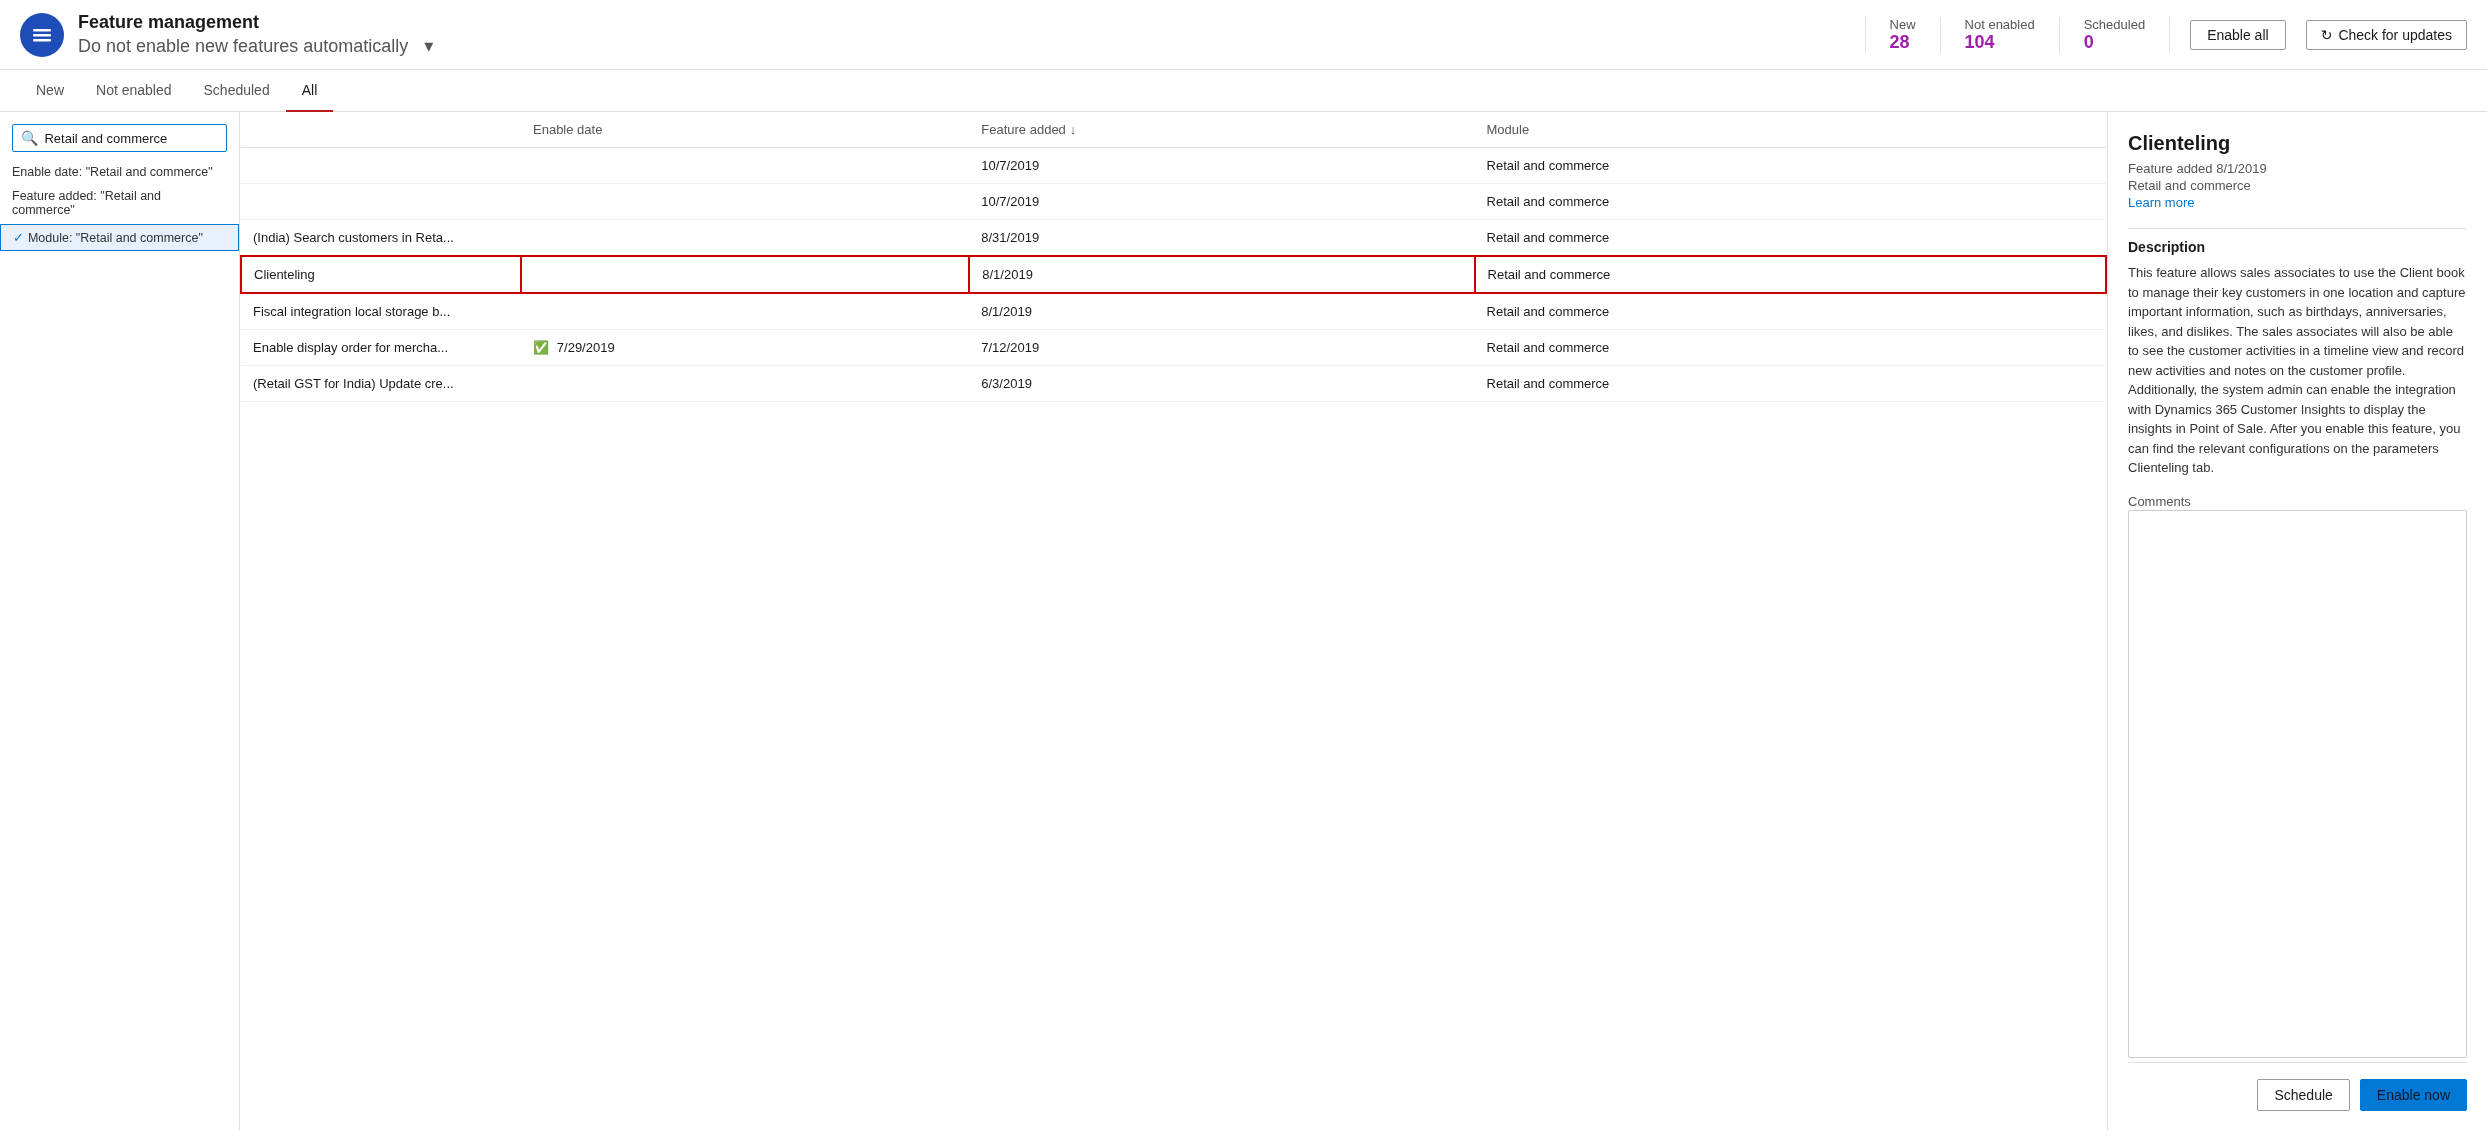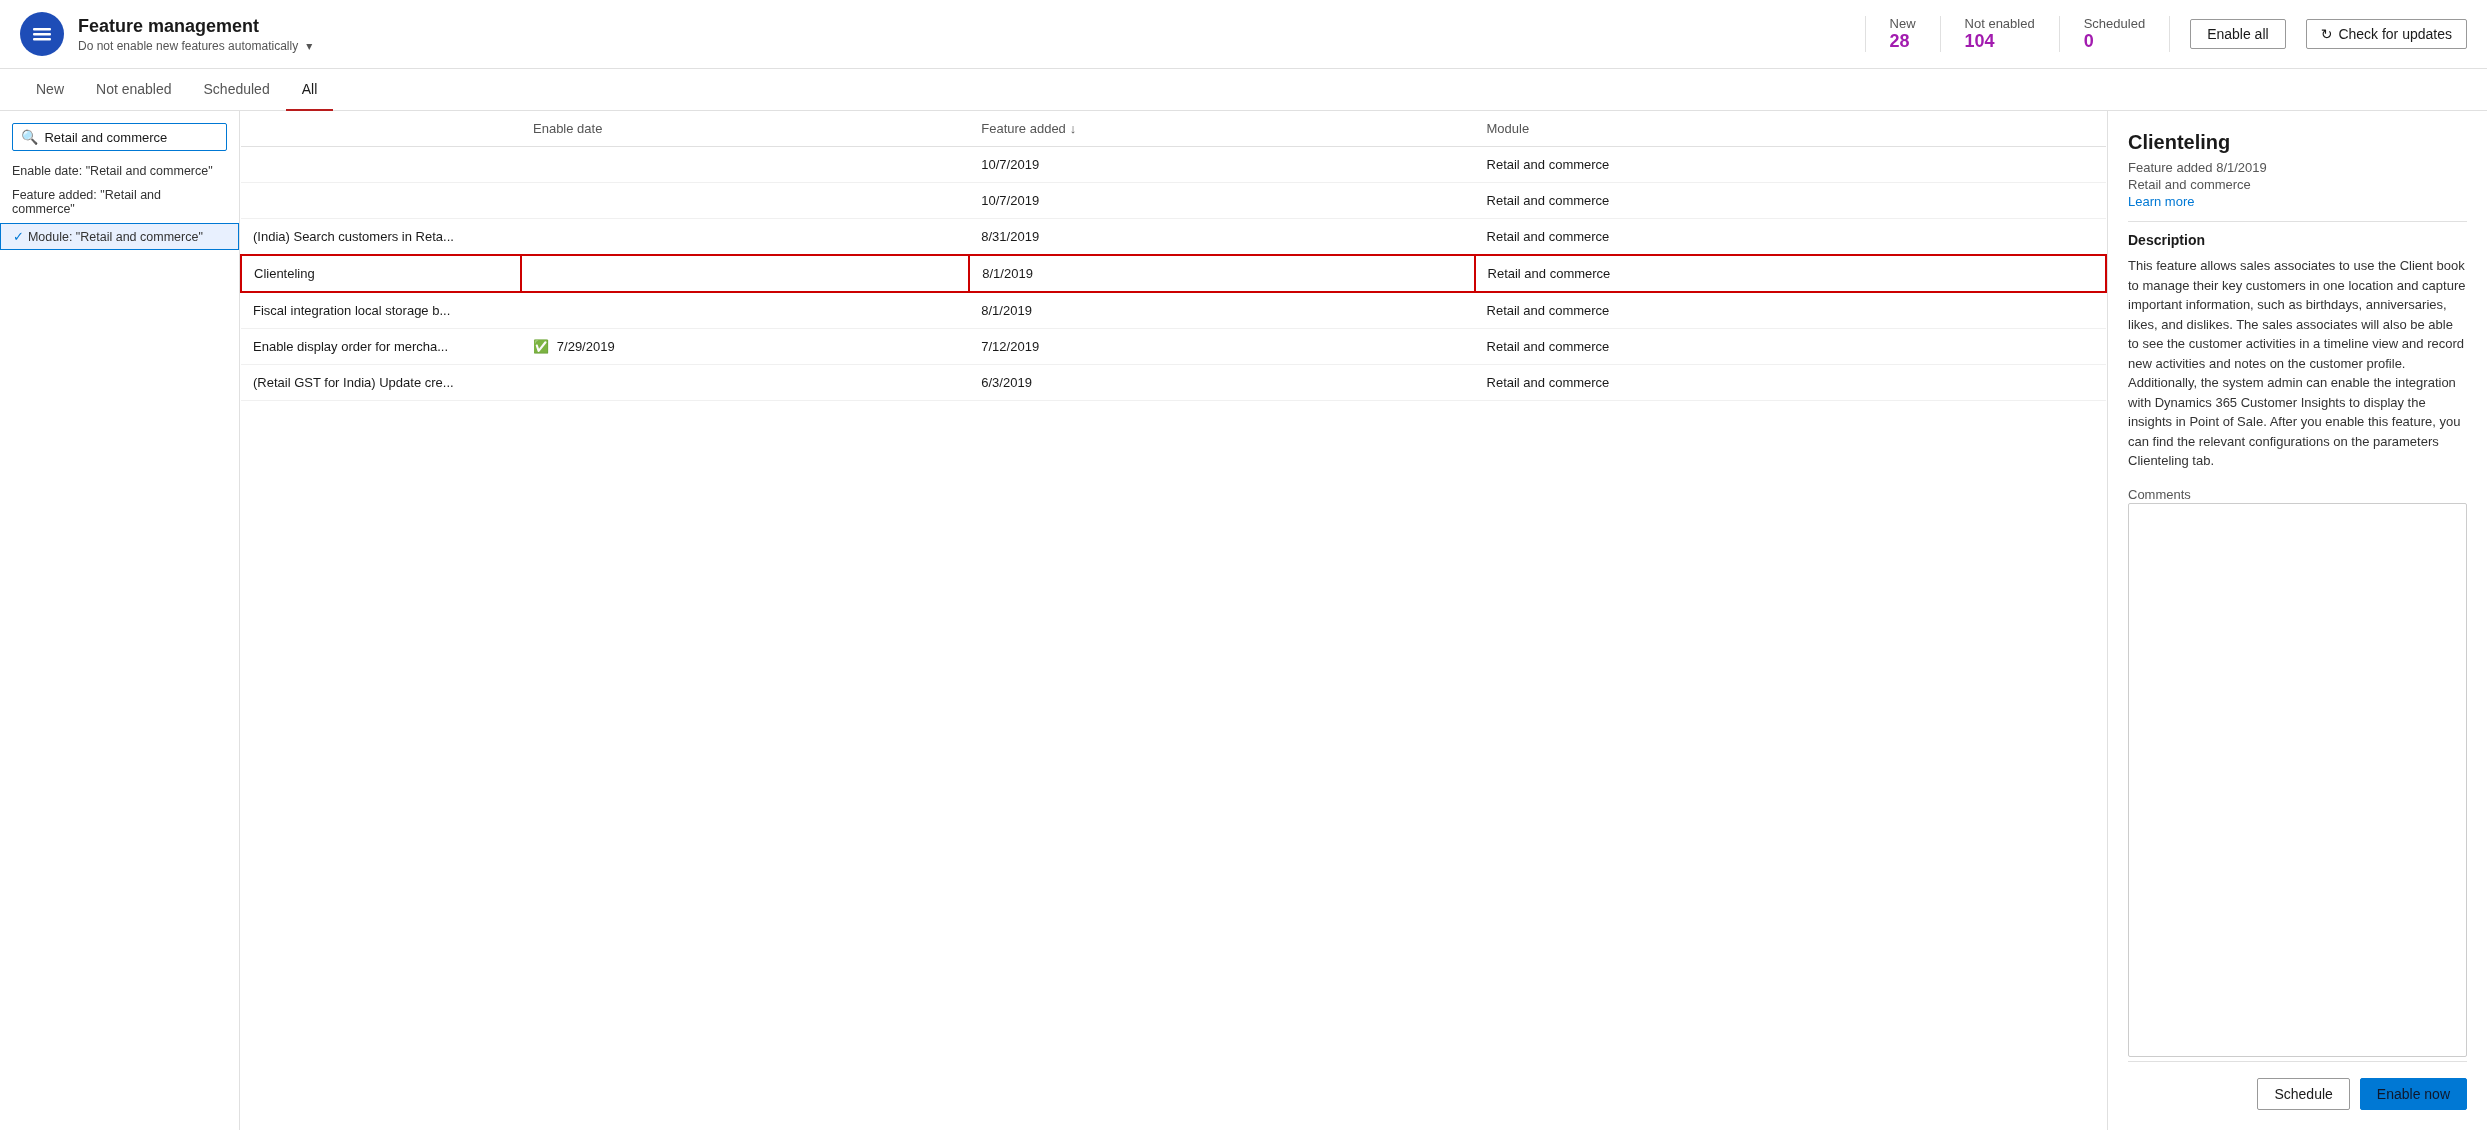--- a/index.html
+++ b/index.html
@@ -17,21 +17,21 @@
       width: 44px; height: 44px;
       background: #1e4db7;
       border-radius: 50%;
       display: flex; align-items: center; justify-content: center;
       flex-shrink: 0;
       margin-right: 14px;
     }
     .header-logo svg { width: 22px; height: 22px; }
     .header-title-block { flex: 1; }
     .header-title { font-size: 18px; font-weight: 600; color: #1a1a1a; }
-    .header-subtitle { font-size: 12px; color: #555; display: flex; align-items: flex-start; gap: 8px; margin-top: 2px; }
+    .header-subtitle { font-size: 18px; color: #555; display: flex; align-items: flex-end; gap: 16px; margin-top: 2px; }
     .header-stats { display: flex; align-items: center; gap: 0; }
     .stat-block { padding: 0 24px; border-right: 1px solid #e0e0e0; text-align: left; }
     .stat-block:first-child { border-left: 1px solid #e0e0e0; }
     .stat-label { font-size: 13px; color: #555; }
     .stat-value { font-size: 18px; font-weight: 600; color: #a21caf; }
     .header-actions { display: flex; align-items: center; gap: 20px; margin-left: 20px; }
     .btn-enable-all {
       padding: 6px 16px;
       border: 1px solid #999;
       background: #fff;
@@ -160,21 +160,21 @@
       width: 380px;
       flex-shrink: 0;
       border-left: 1px solid #e0e0e0;
       background: #fff;
       display: flex;
       flex-direction: column;
       padding: 20px 20px 0 20px;
     }
     .detail-title { font-size: 20px; font-weight: 600; color: #1a1a1a; margin-bottom: 6px; }
     .detail-meta { font-size: 13px; color: #555; margin-bottom: 2px; }
-    .detail-learn-more { font-size: 13px; color: #0078d4; cursor: pointer; text-decoration: none; margin-bottom: 2px; display: block; }
+    .detail-learn-more { font-size: 13px; color: #0078d4; cursor: pointer; text-decoration: none; margin-bottom: 8px; display: block; }
     .detail-divider { border: none; border-top: 1px solid #e0e0e0; margin: 10px 0; }
     .detail-section-title { font-size: 14px; font-weight: 600; color: #1a1a1a; margin-bottom: 8px; }
     .detail-description { font-size: 13px; color: #333; line-height: 1.5; margin-bottom: 16px; }
     .detail-comments-label { font-size: 13px; color: #555; margin-bottom: 1px; }
     .detail-comments-box {
       border: 1px solid #ccc;
       border-radius: 2px;
       min-height: 120px;
       flex: 1;
       margin-bottom: 0;

